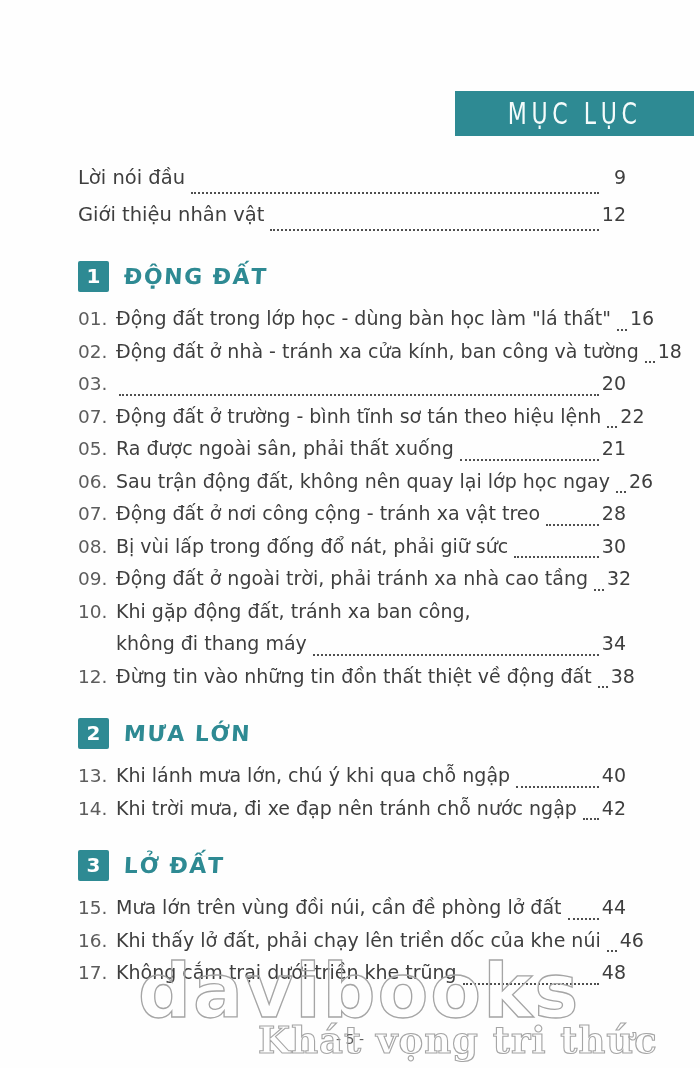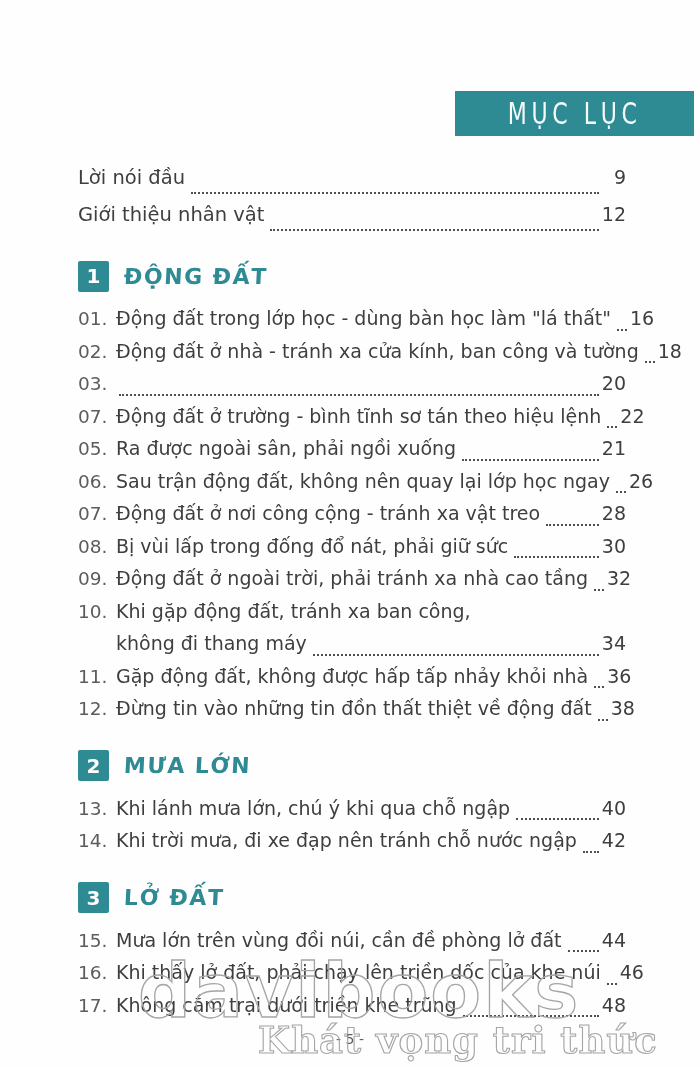--- a/index.html
+++ b/index.html
@@ -113,21 +113,21 @@
           <span class="pg">20</span>
         </div>
         <div class="row">
           <span class="num">07.</span>
           <span class="title">Động đất ở trường - bình tĩnh sơ tán theo hiệu lệnh</span>
           <span class="leader"></span>
           <span class="pg">22</span>
         </div>
         <div class="row">
           <span class="num">05.</span>
-          <span class="title">Ra được ngoài sân, phải ngồi xuống</span>
+          <span class="title">Ra được ngoài sân, phải thất xuống</span>
           <span class="leader"></span>
           <span class="pg">21</span>
         </div>
         <div class="row">
           <span class="num">06.</span>
           <span class="title">Sau trận động đất, không nên quay lại lớp học ngay</span>
           <span class="leader"></span>
           <span class="pg">26</span>
         </div>
         <div class="row">
@@ -150,26 +150,20 @@
         </div>
         <div class="row">
           <span class="num">10.</span>
           <span class="title">Khi gặp động đất, tránh xa ban công,</span>
         </div>
         <div class="row">
           <span class="num"></span>
           <span class="title">không đi thang máy</span>
           <span class="leader"></span>
           <span class="pg">34</span>
-        </div>
-        <div class="row">
-          <span class="num">11.</span>
-          <span class="title">Gặp động đất, không được hấp tấp nhảy khỏi nhà</span>
-          <span class="leader"></span>
-          <span class="pg">36</span>
         </div>
         <div class="row">
           <span class="num">12.</span>
           <span class="title">Đừng tin vào những tin đồn thất thiệt về động đất</span>
           <span class="leader"></span>
           <span class="pg">38</span>
         </div>
         <div class="sec-header">
           <span class="sec-badge">2</span>
           <span class="sec-title">MƯA LỚN</span>

